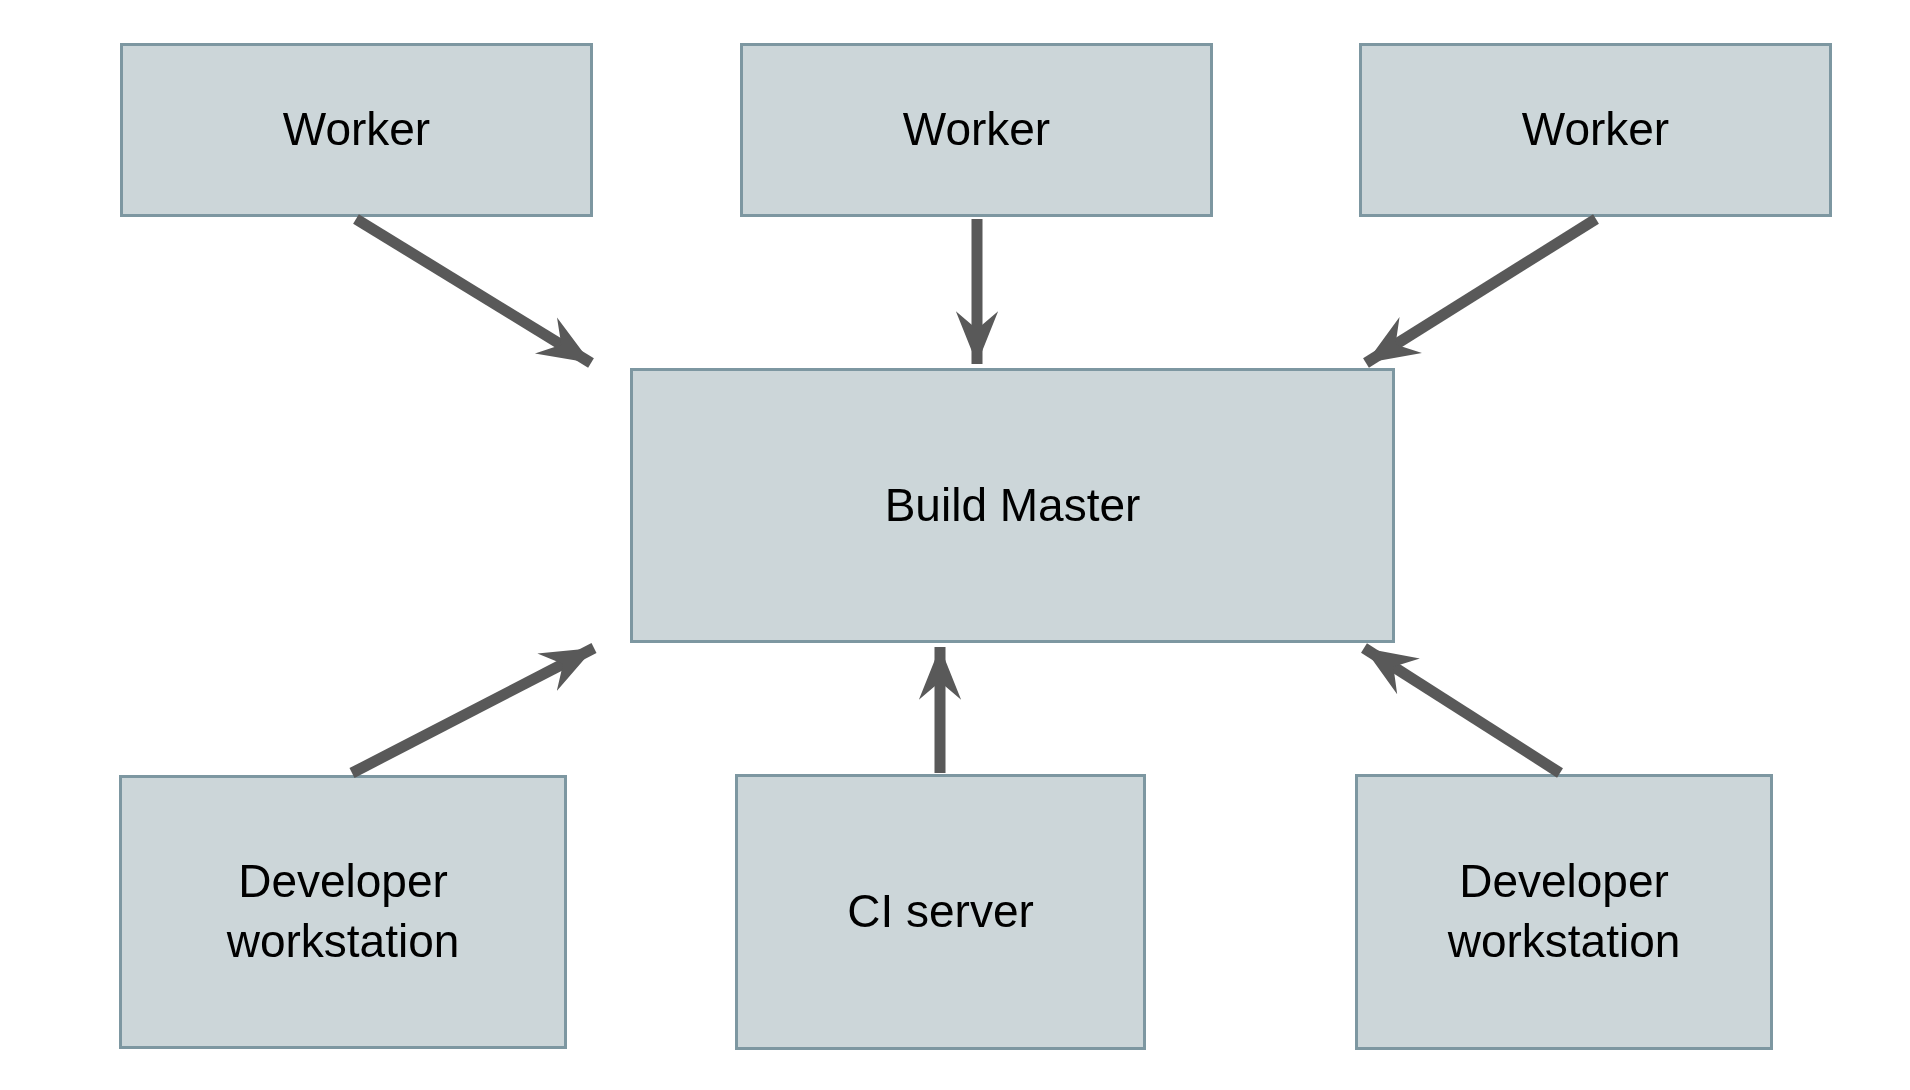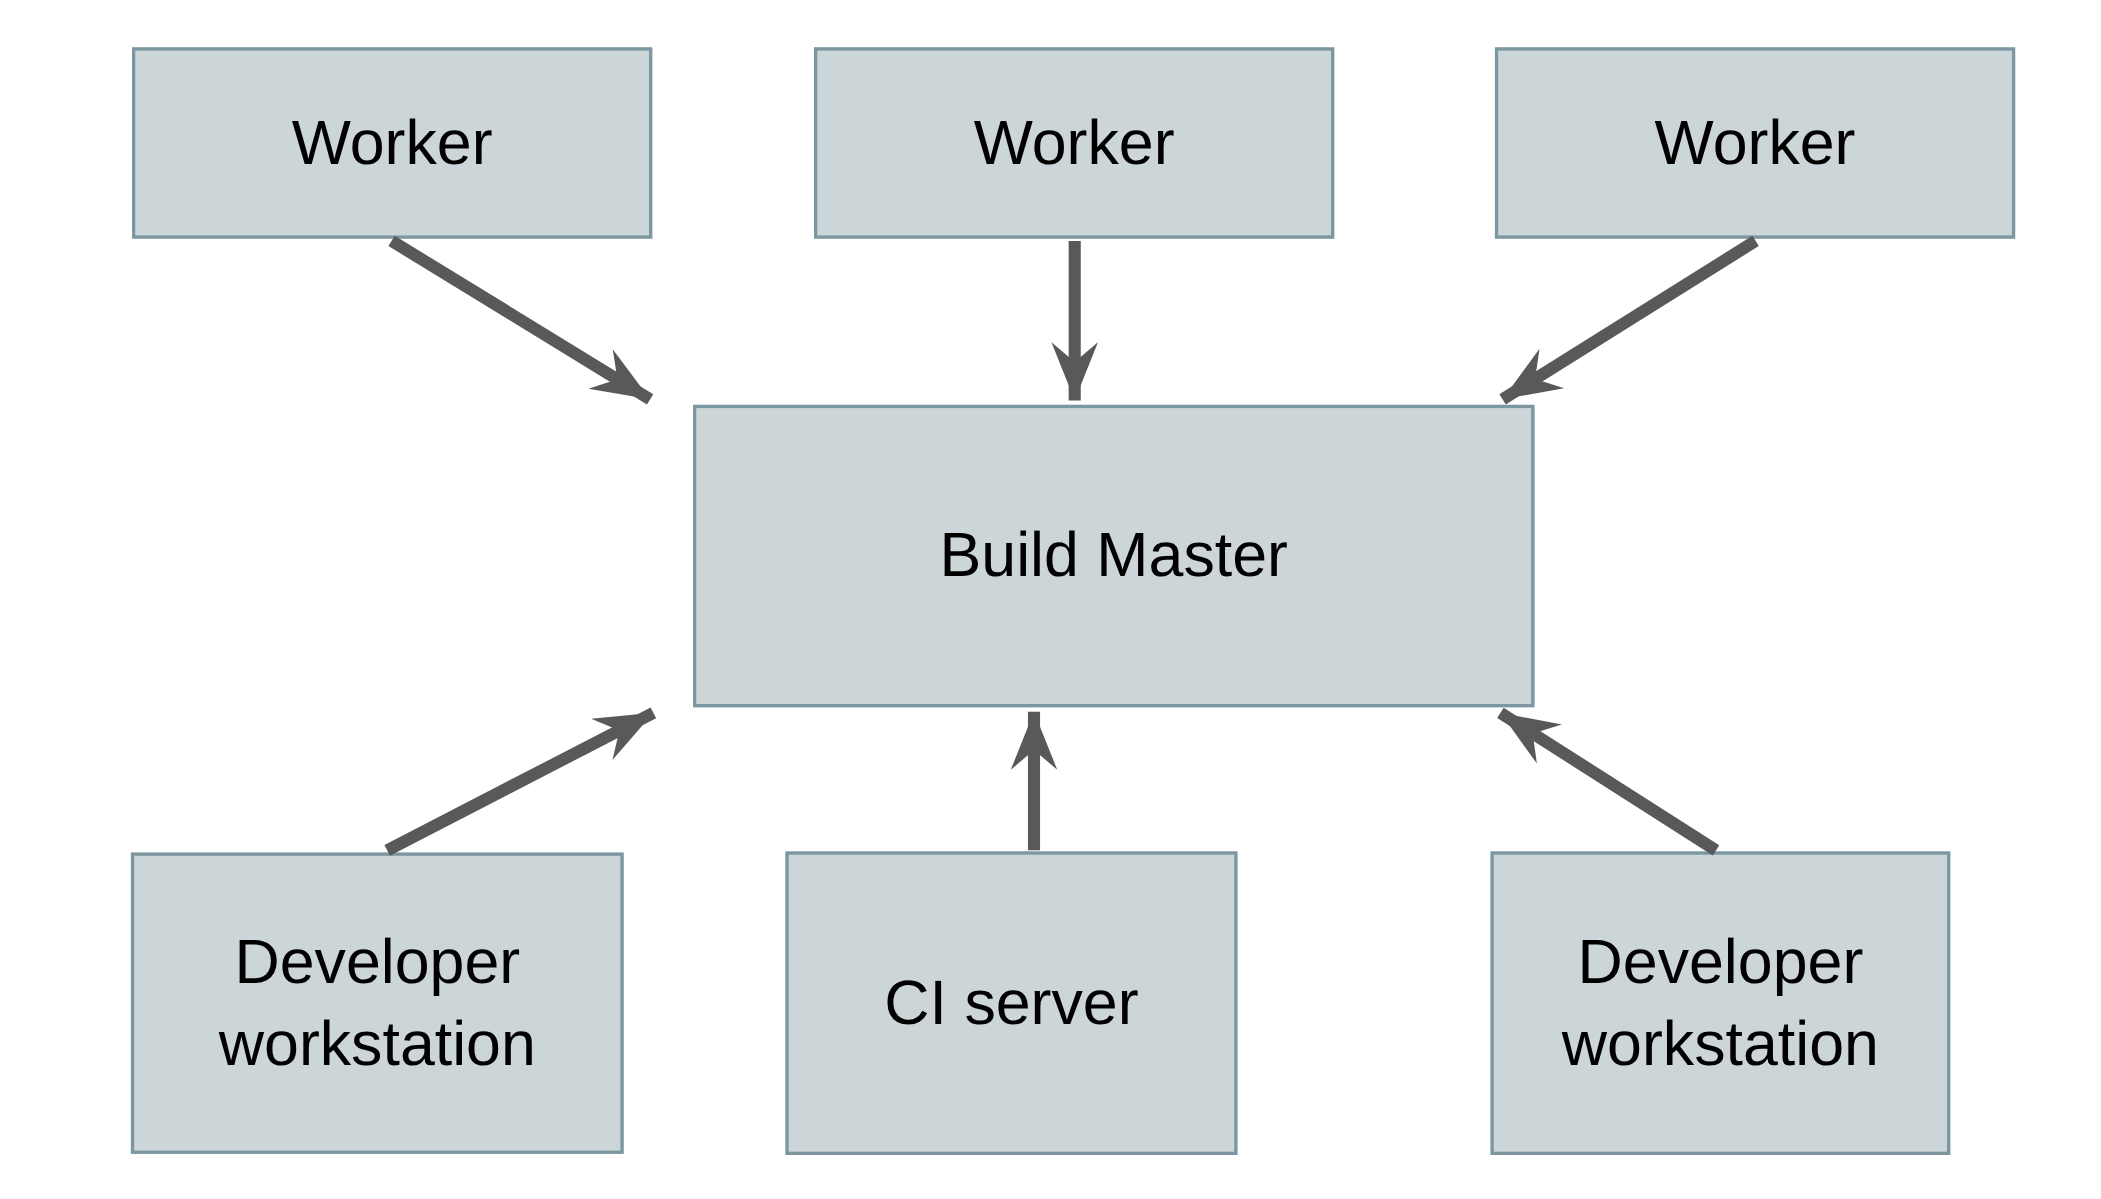--- a/index.html
+++ b/index.html
@@ -21,21 +21,21 @@
     position: absolute;
     background: #ccd6d9;
     border: 3px solid #7d97a1;
     box-sizing: border-box;
     display: flex;
     align-items: center;
     justify-content: center;
     text-align: center;
   }
   .node .label {
-    font-size: 57px;
+    font-size: 46px;
     line-height: 1.3;
     color: #000000;
     letter-spacing: 0px;
     padding: 0 10px;
   }
   svg.edges {
     position: absolute;
     left: 0;
     top: 0;
     width: 1910px;
@@ -66,21 +66,21 @@
   </div>
 
   <div class="node" style="left:630px; top:368px; width:765px; height:275px;">
     <span class="label">Build Master</span>
   </div>
 
   <div class="node" style="left:119px; top:775px; width:448px; height:274px;">
     <span class="label">Developer workstation</span>
   </div>
 
-  <div class="node" style="left:714px; top:774px; width:411px; height:276px;">
+  <div class="node" style="left:735px; top:774px; width:411px; height:276px;">
     <span class="label">CI server</span>
   </div>
 
   <div class="node" style="left:1355px; top:774px; width:418px; height:276px;">
     <span class="label">Developer workstation</span>
   </div>
 
   <svg class="edges" viewBox="0 0 1910 1090">
     <defs>
       <marker id="arrowhead" viewBox="0 0 10 10" refX="10" refY="5" markerWidth="4.8" markerHeight="4.8" orient="auto-start-reverse">

